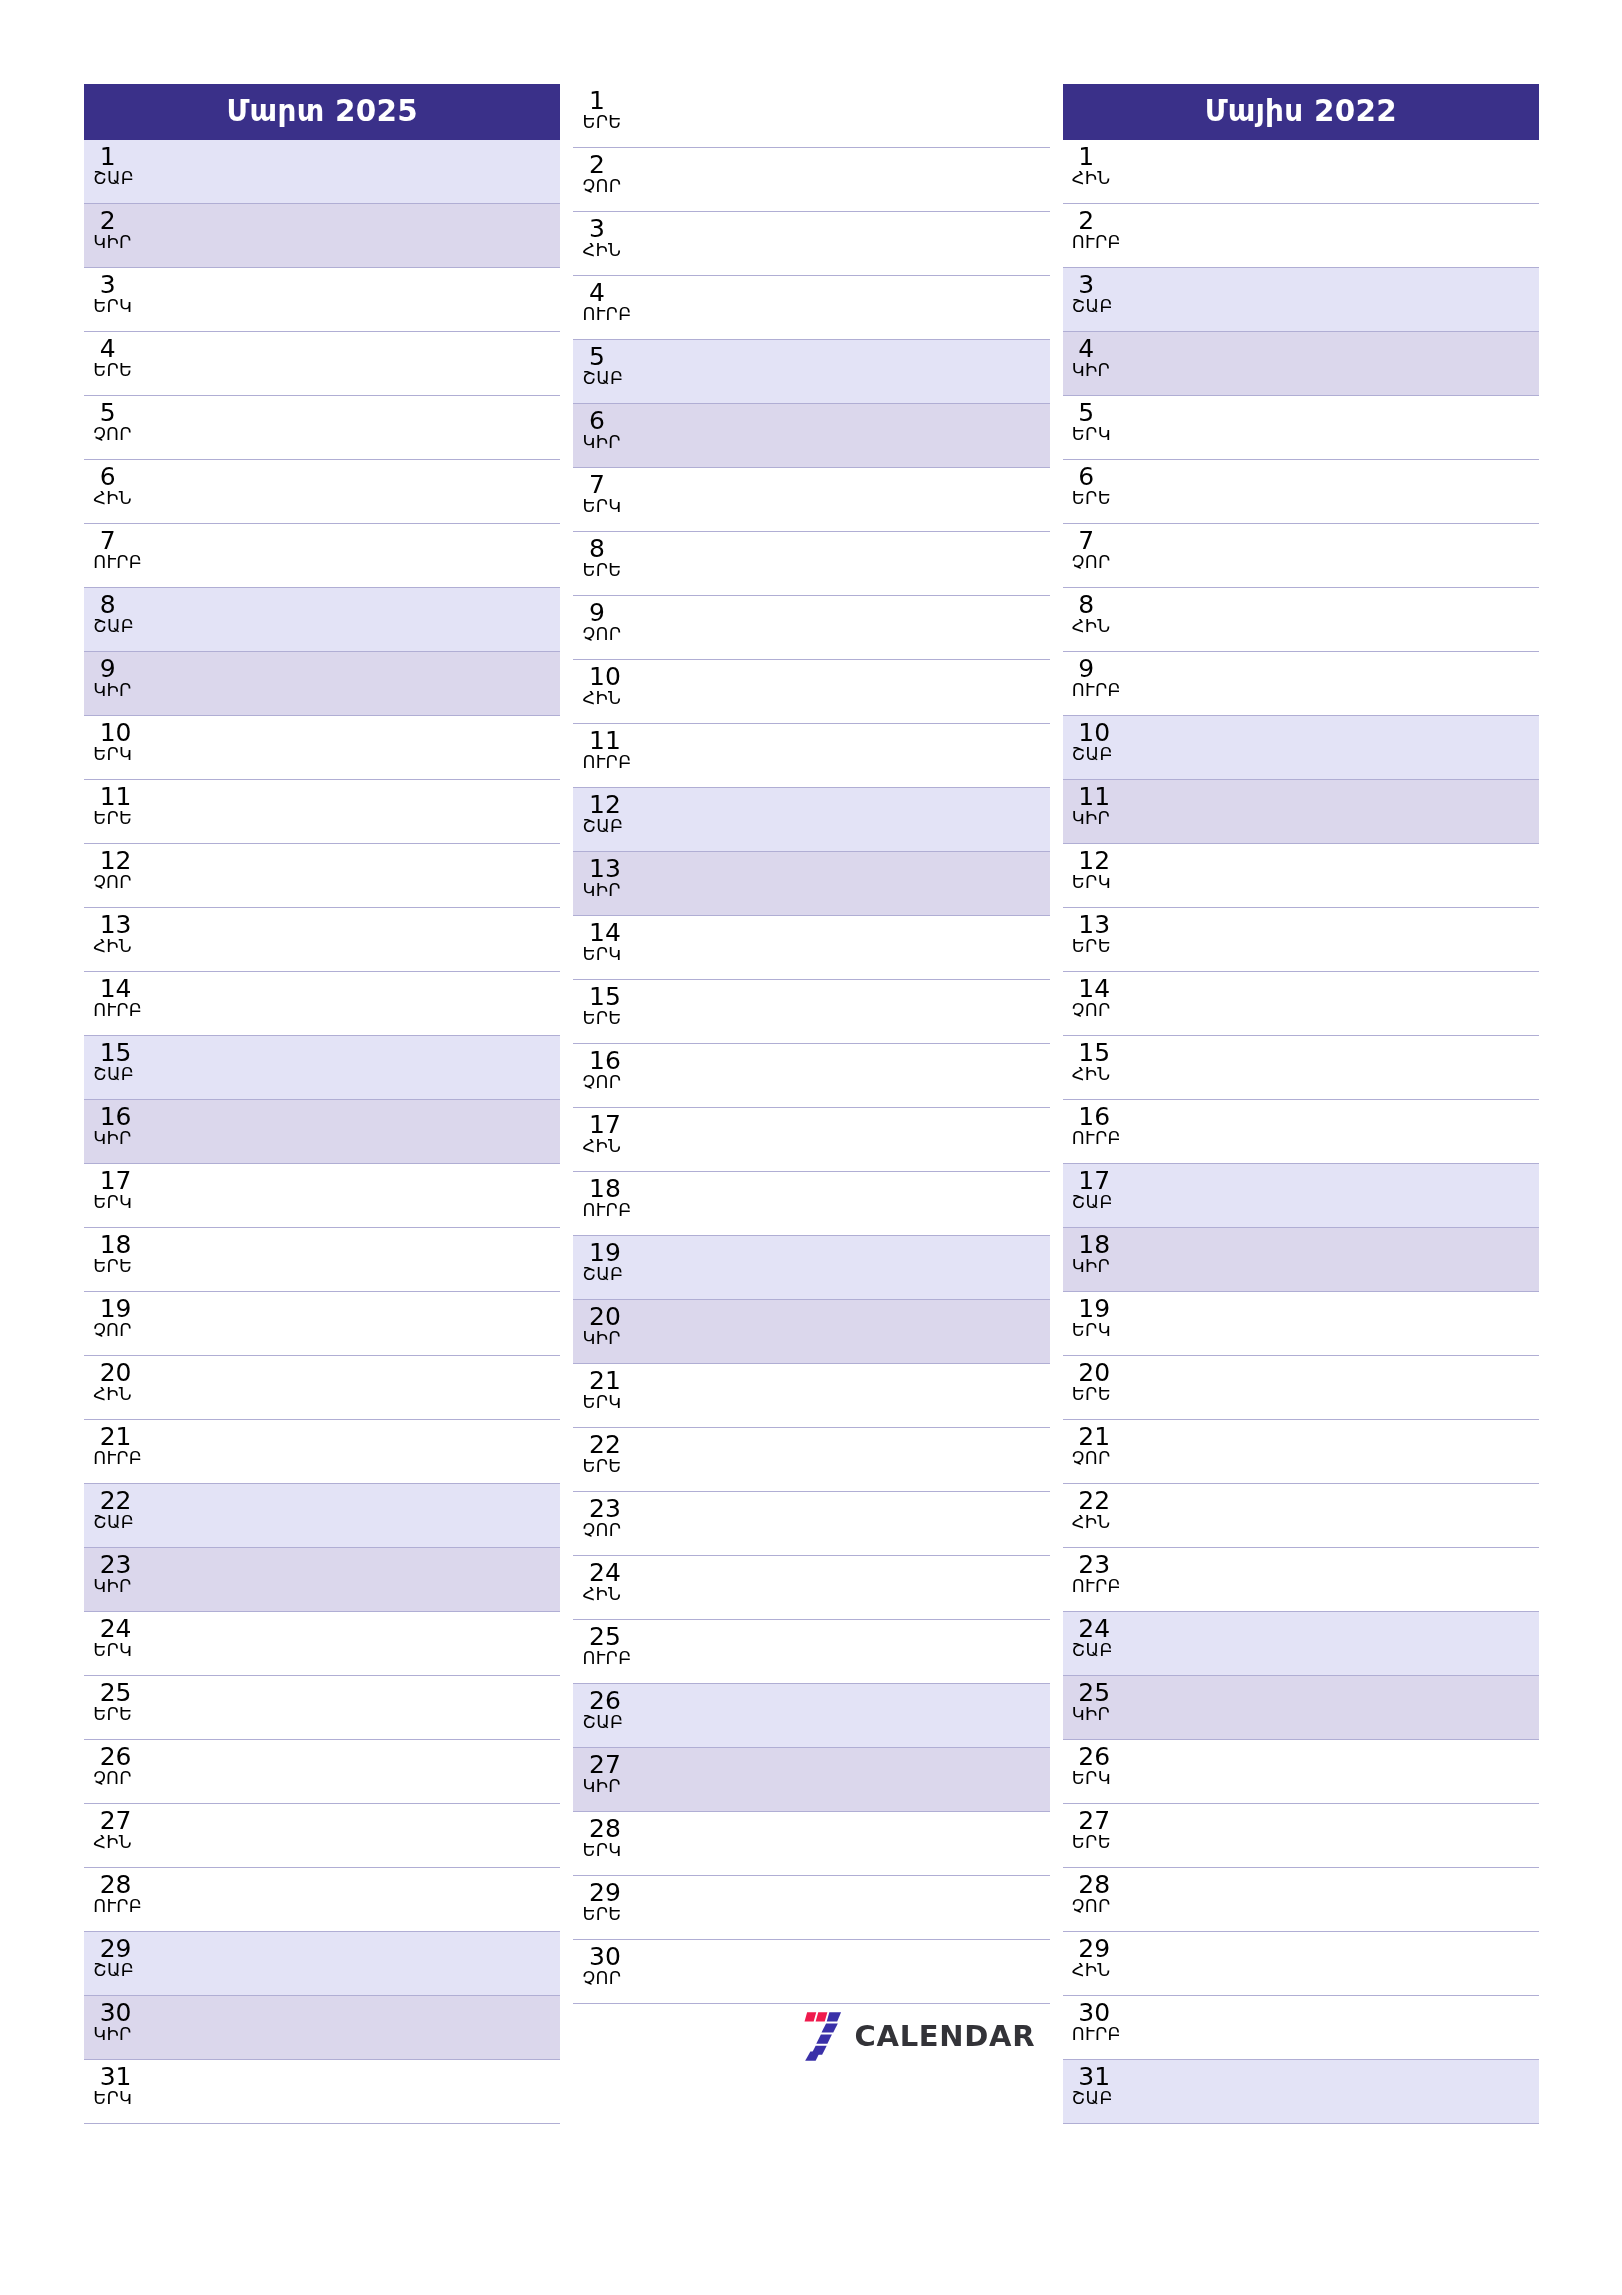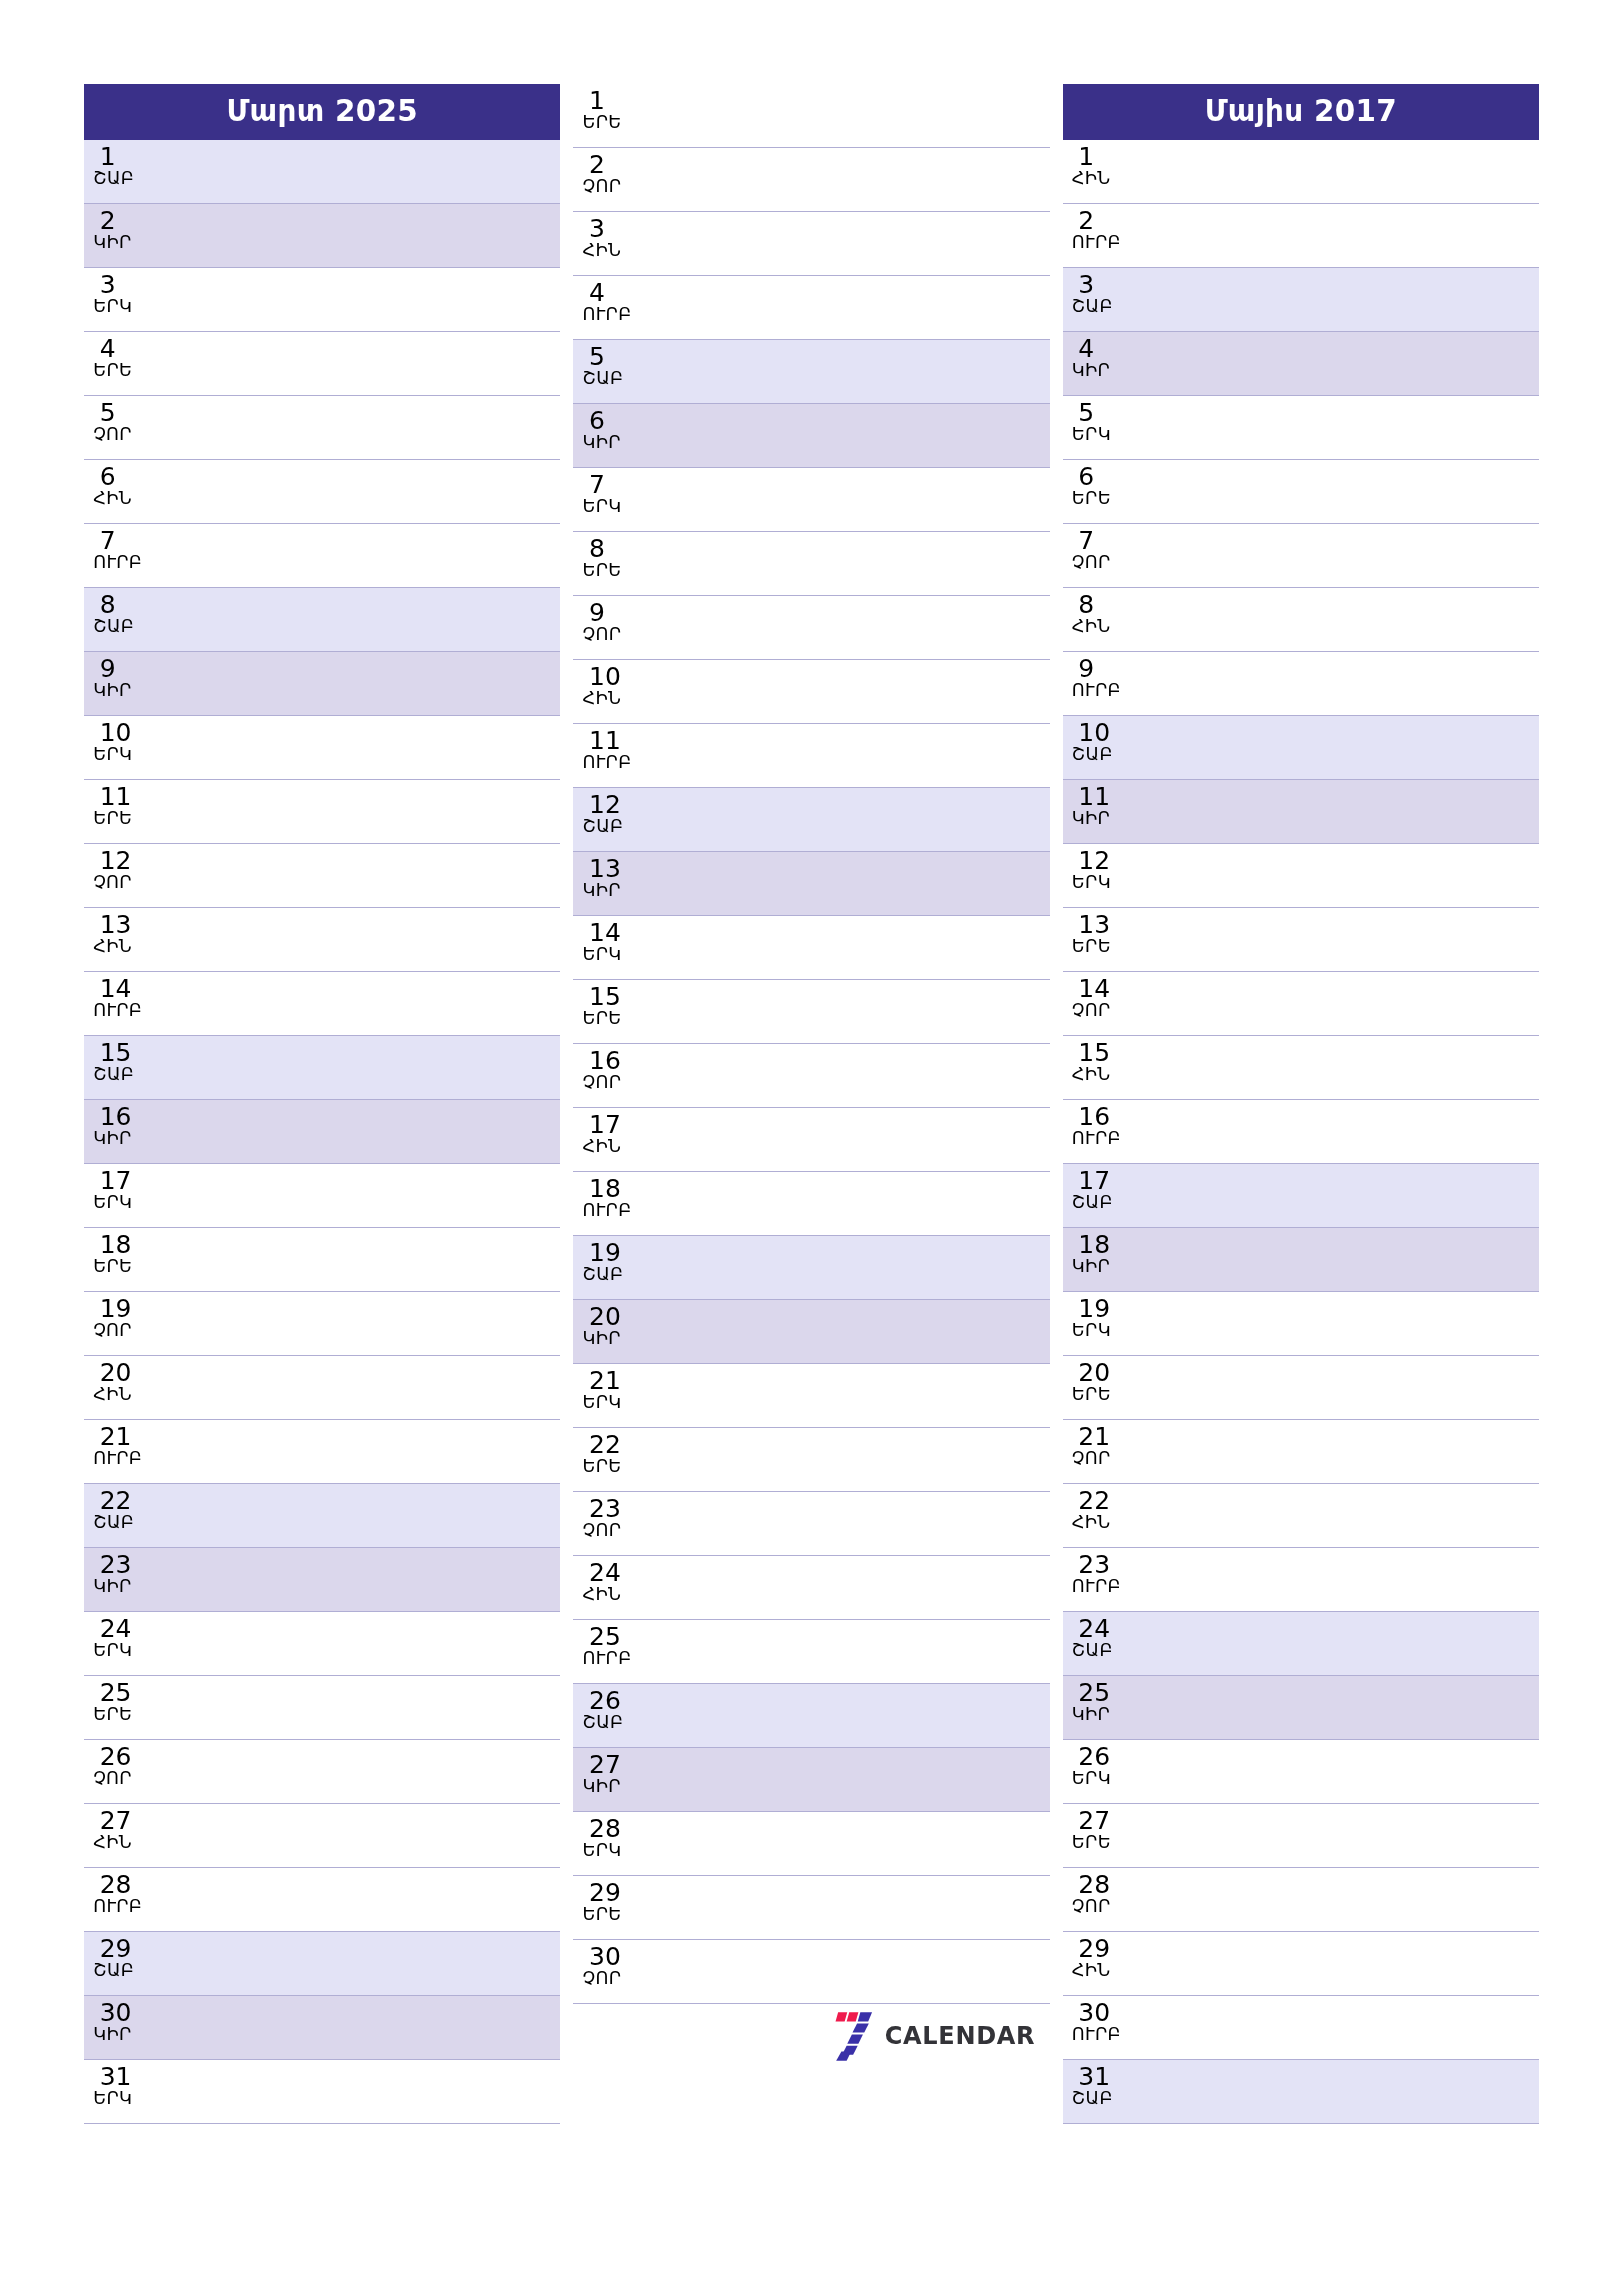--- a/index.html
+++ b/index.html
@@ -79,21 +79,21 @@
     justify-content: flex-end;
     padding-right: 14.4px;
   }
   .logo {
     display: flex;
     align-items: center;
     gap: 9.2px;
   }
   .logo-mark { width: 47px; height: 51px; display: block; }
   .logo-text {
-    font-size: 24px;
+    font-size: 29px;
     font-weight: bold;
     letter-spacing: 0.7px;
     color: #333338;
     font-family: "DejaVu Sans", "Liberation Sans", sans-serif;
   }
 </style>
 </head>
 <body>
 
 <div id="planner">
@@ -359,21 +359,21 @@
                 <polygon points="35,36 52,36 45,50 28,50" fill="#3a30a8"></polygon>
                 <polygon points="27,53 44,53 37,67 20,67" fill="#3a30a8"></polygon>
                 <polygon points="19,62 34,62 27,76 11,76" fill="#3a30a8"></polygon>
               </svg>
               <div class="logo-text">CALENDAR</div>
             </div>
           </div>
         </div>
       </div>
       <div class="month">
-        <div class="month-header">Մայիս 2017</div>
+        <div class="month-header">Մայիս 2022</div>
         <div class="days">
           <div class="day-row">
             <div class="day-num">1</div>
             <div class="day-abbr">ՀԻՆ</div>
           </div>
           <div class="day-row">
             <div class="day-num">2</div>
             <div class="day-abbr">ՈՒՐԲ</div>
           </div>
           <div class="day-row sat">

